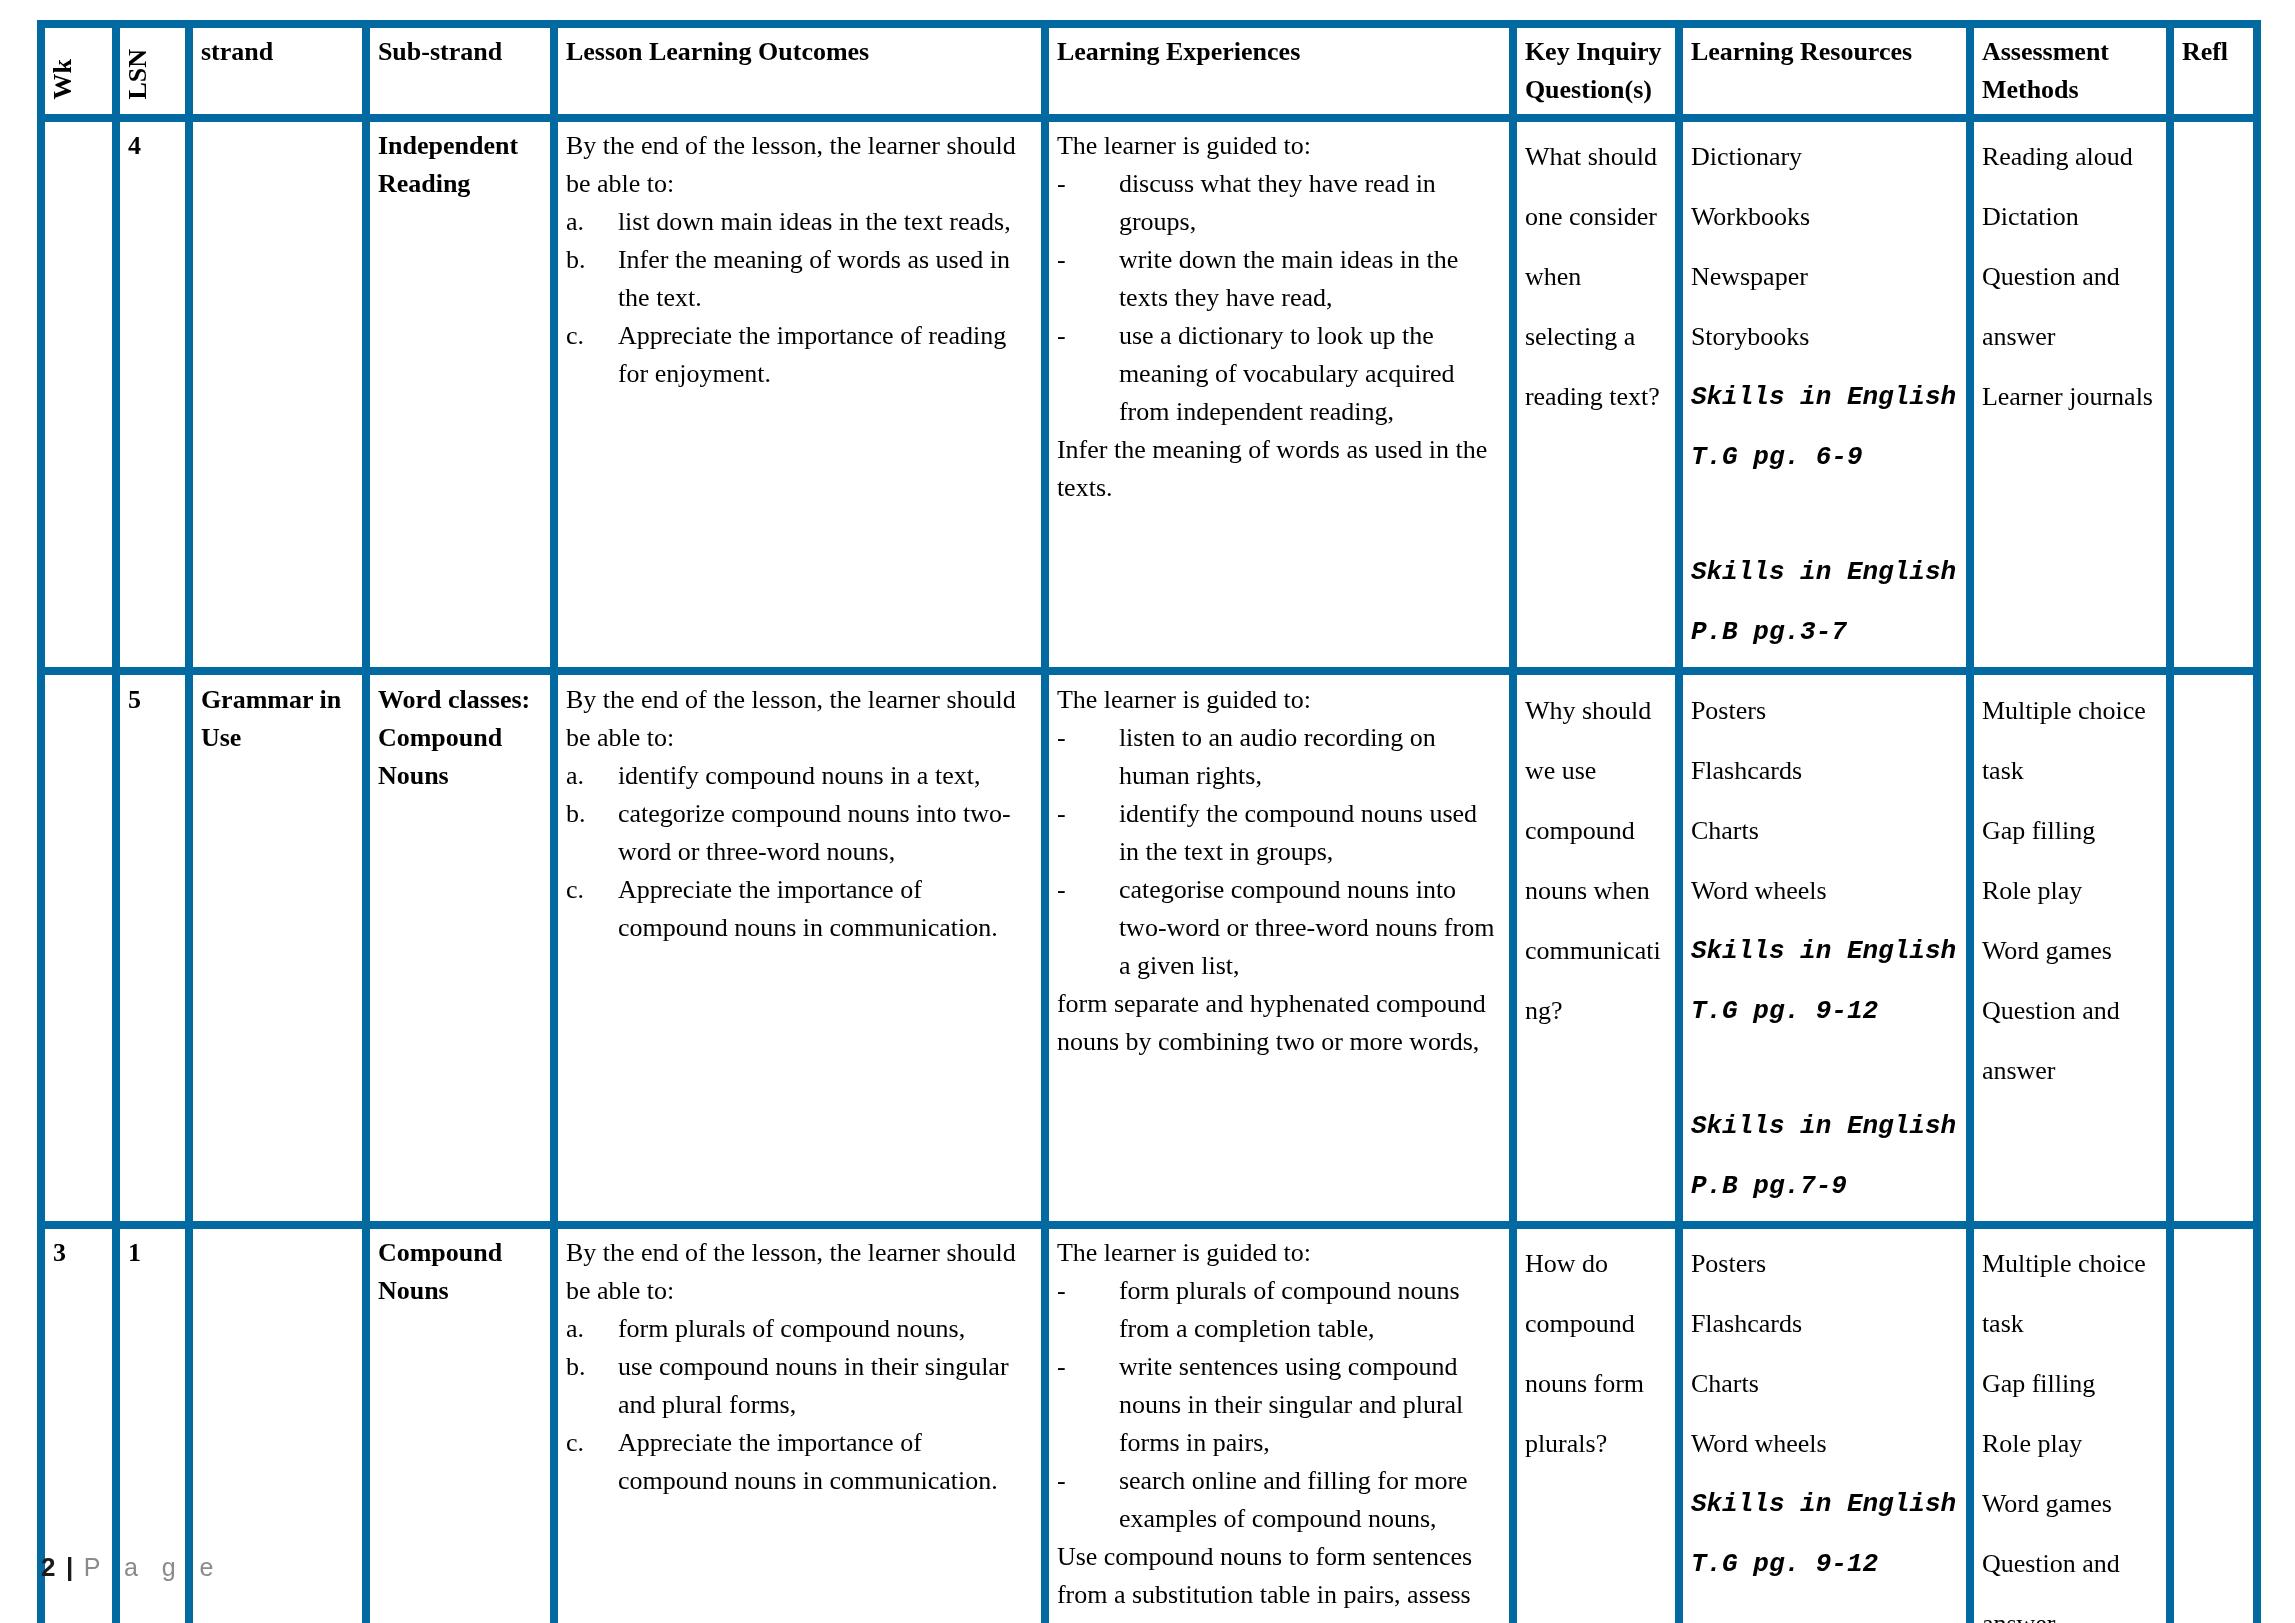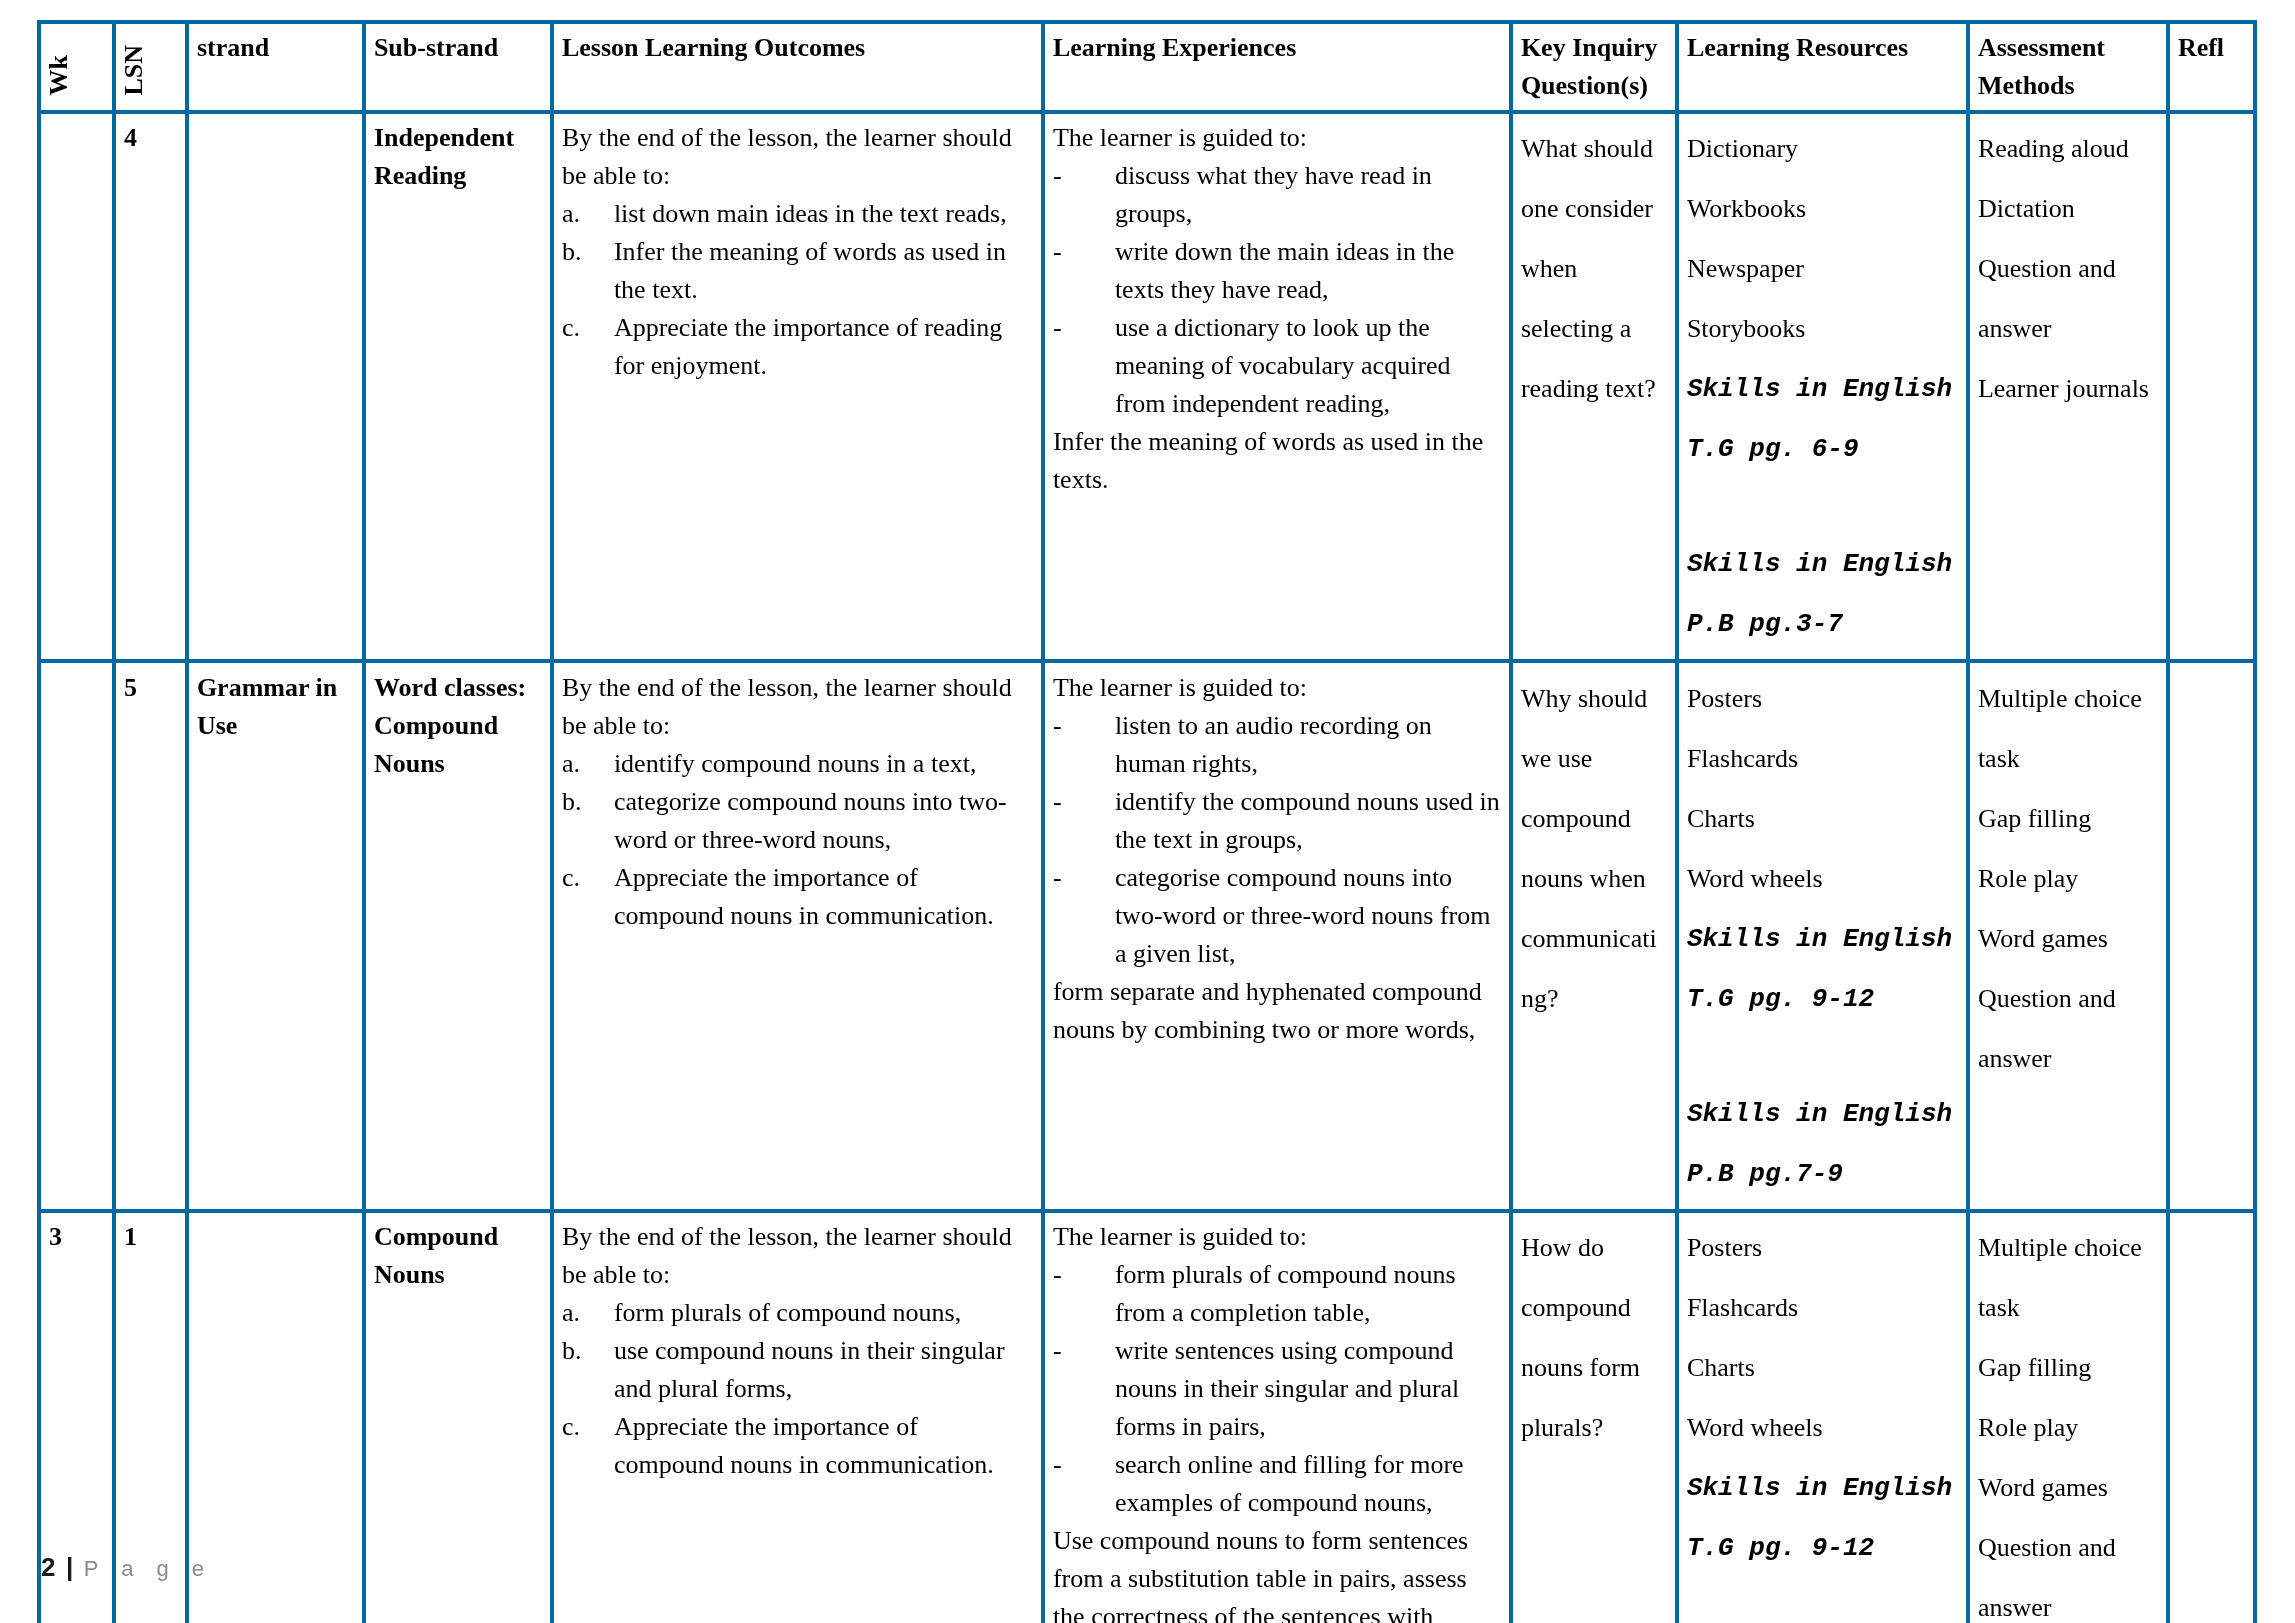--- a/index.html
+++ b/index.html
@@ -7,21 +7,21 @@
     width:2295px;height:1623px;position:relative;
     background:#ffffff;color:#000;
     font-family:"Liberation Serif","DejaVu Serif",serif;
   }
   table.scheme{
     position:absolute;left:37px;top:19.6px;width:2215px;
     border-collapse:collapse;table-layout:fixed;
     border:3.3px solid #000;
   }
   td,th{
-    border:4px solid #0369a1;
+    border:8px solid #0369a1;
     vertical-align:top;
     padding:5.2px 7.9px;
     font-size:26px;line-height:38px;
     overflow:hidden;
     text-align:left;
     overflow-wrap:break-word;
   }
   th{font-weight:bold;}
   tr.h-row{height:87px;}
   tr.r0{height:378px;}
@@ -45,21 +45,21 @@
   .exp-b .t{flex:1;}
   .res-bold{font-weight:bold;font-style:italic;font-family:Liberation Mono, monospace;}
   .res-gap{margin-top:55px;}
   .footer{
     position:absolute;left:41px;top:1552px;
     font-family:"Liberation Sans","DejaVu Sans",sans-serif;
     font-size:26px;display:flex;align-items:baseline;gap:10.5px;
   }
   .footer .num{font-weight:bold;color:#1a1a1a;}
   .footer .sep{font-weight:bold;color:#1a1a1a;}
-  .footer .word{color:#8a8a8a;letter-spacing:8.5px;font-size:22px;font-weight:300;}
+  .footer .word{color:#8a8a8a;letter-spacing:8.5px;font-size:25px;font-weight:300;}
 </style>
 </head>
 <body>
 
 <table class="scheme">
   <colgroup>
     <col style="width:75px">
       <col style="width:73px">
       <col style="width:177px">
     <col style="width:188px">

